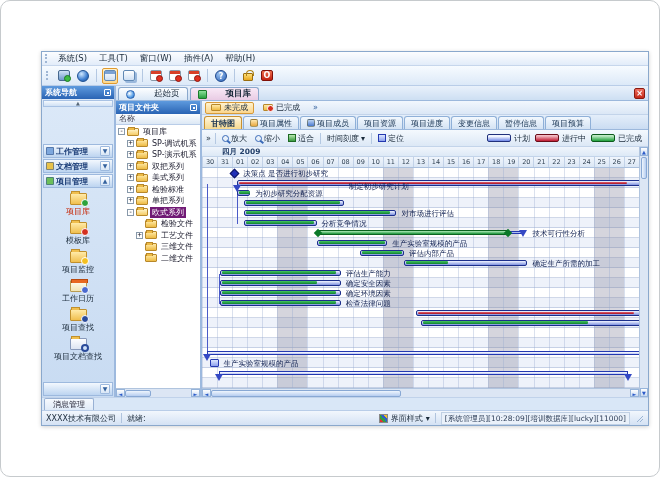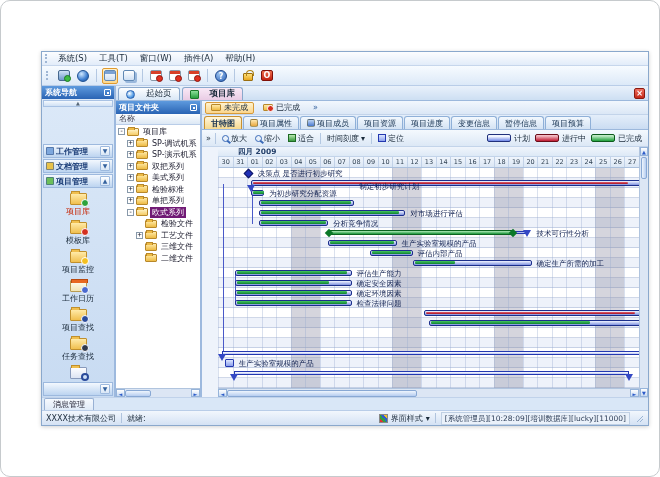--- a/index.html
+++ b/index.html
@@ -54,21 +54,21 @@
   .ic-folder-search::after{background:#2a4a9a;}
   .ic-folder-binocular::after{background:#30384a;}
   .ic-cal2{background:linear-gradient(#fffdf2,#f2e4b2);border-color:#b89b50;}
   .ic-cal2::before{background:#e86820;border-color:#b84a10;width:15px;height:3px;top:-2px;}
   .ic-cal2::after{background:#4a6ad0;}
   .ic-doc-search{background:linear-gradient(#fdfdff,#dde4f2);border-color:#8899bb;}
   .ic-doc-search::after{background:#cfe0f8;border:2px solid #2a4a9a;width:4px;height:4px;}
 
   .rightcol{flex:1;display:flex;flex-direction:column;min-width:0;}
   .tabstrip{height:15px;flex:none;display:flex;align-items:flex-end;gap:2px;padding:0 2px;background:linear-gradient(#e9f1fb,#cddff3);border-bottom:1px solid #9cb8dc;position:relative;}
-  .mtab{height:13px;display:flex;align-items:center;gap:11px;padding:0 7px;font-size:8.5px;border:1px solid #8aa8cc;border-bottom:none;border-radius:3px 3px 0 0;background:linear-gradient(#fdfeff,#d9e7f6);color:#1a2a3a;}
+  .mtab{height:13px;display:flex;align-items:center;gap:19px;padding:0 7px;font-size:8.5px;border:1px solid #8aa8cc;border-bottom:none;border-radius:3px 3px 0 0;background:linear-gradient(#fdfeff,#d9e7f6);color:#1a2a3a;}
   .mtab.active{background:linear-gradient(#f9e9f6,#e9cce4);font-weight:bold;}
   .mtab-ic{width:9px;height:9px;flex:none;}
   .ic-home{border-radius:50%;background:radial-gradient(circle at 35% 35%,#fff,#58a0e8 60%,#2a64b4);border:1px solid #2a64b4;}
   .ic-project{background:linear-gradient(#8ce09a,#28a040);border:1px solid #1a7a2a;border-radius:1px;}
   .closex{position:absolute;right:3px;top:2px;width:11px;height:11px;background:linear-gradient(#f07060,#c42818);border:1px solid #8a1a10;border-radius:2px;color:#fff;font-size:8px;line-height:9px;text-align:center;font-weight:bold;}
 
   .docarea{flex:1;display:flex;min-height:0;}
   
   .treepanel{width:86px;flex:none;display:flex;flex-direction:column;background:#fff;border-right:2px solid #9db9de;}
   .tp-header{height:13px;flex:none;display:flex;align-items:center;justify-content:space-between;padding:0 3px;background:linear-gradient(#5e9ade,#2a64b4);color:#fff;font-size:8px;font-weight:bold;}
@@ -106,21 +106,21 @@
   .fit-ic{width:8px;height:8px;background:linear-gradient(#b8e8b0,#3a9a40);border:1px solid #1e6a24;}
   .loc-ic{width:8px;height:8px;background:linear-gradient(#dce6ff,#8ca0ec);border:1px solid #2438b0;}
   .tsep{width:1px;height:11px;background:#b4c8e2;}
   .legend{margin-left:auto;display:flex;align-items:center;gap:5px;padding-right:2px;}
   .legend-item{display:flex;align-items:center;gap:3px;font-size:8px;}
   .chip{width:24px;height:8px;border-radius:2px;border:1px solid #20307c;}
   .chip-plan{background:linear-gradient(#f0f4ff 25%,#6e86e8);}
   .chip-progress{border-color:#6a0c18;background:linear-gradient(#f2bcc4 15%,#c01830);}
   .chip-done{border-color:#0c5a1c;background:linear-gradient(#bfeac5 15%,#1fa03a);}
 
-  .gbody{flex:1;display:flex;min-height:0;padding-left:16px;}
+  .gbody{flex:1;display:flex;min-height:0;}
   .gmain{flex:1;display:flex;flex-direction:column;min-width:0;}
   .monthrow{height:10px;flex:none;background:linear-gradient(#f0f5fc,#dde9f6);border-bottom:1px solid #c3d4ea;font-size:7.5px;color:#24406a;line-height:10px;padding-left:20px;font-weight:bold;}
   .daysrow{height:11px;flex:none;display:flex;background:linear-gradient(#f0f5fc,#dbe7f5);border-bottom:1px solid #aac0dd;}
   .daycell{flex:1;text-align:center;font-size:6.5px;color:#345;line-height:11px;border-left:1px solid #c2d2e8;overflow:hidden;}
   .canvas{position:relative;flex:1;overflow:hidden;background:
     repeating-linear-gradient(180deg, rgba(150,168,205,0) 0 9px, rgba(150,168,205,.45) 9px 10px),
     repeating-linear-gradient(180deg,#ffffff 0 10px,#eef2fa 10px 20px);}
   .gcol{position:absolute;top:0;bottom:0;border-left:1px solid rgba(150,170,205,.35);}
   .gcol.wknd{background:rgba(125,125,148,.32);}
   .vlink{position:absolute;width:1px;background:#4a5ac8;z-index:1;}
@@ -247,24 +247,20 @@
                 <div class="sb-ficon ic-folder-star"></div>
                 <div class="sb-ilabel">项目监控</div>
               </div>
               <div class="sb-item">
                 <div class="sb-ficon ic-cal2"></div>
                 <div class="sb-ilabel">工作日历</div>
               </div>
               <div class="sb-item">
                 <div class="sb-ficon ic-folder-search"></div>
                 <div class="sb-ilabel">项目查找</div>
-              </div>
-              <div class="sb-item">
-                <div class="sb-ficon ic-folder-binocular"></div>
-                <div class="sb-ilabel">任务查找</div>
               </div>
               <div class="sb-item">
                 <div class="sb-ficon ic-doc-search"></div>
                 <div class="sb-ilabel">项目文档查找</div>
               </div>
             </div>
           </div>
         <div class="sb-section" style="margin-bottom:1px;">
           <span class="sb-sec-label"></span>
           <span class="sb-chevron">▼</span>

